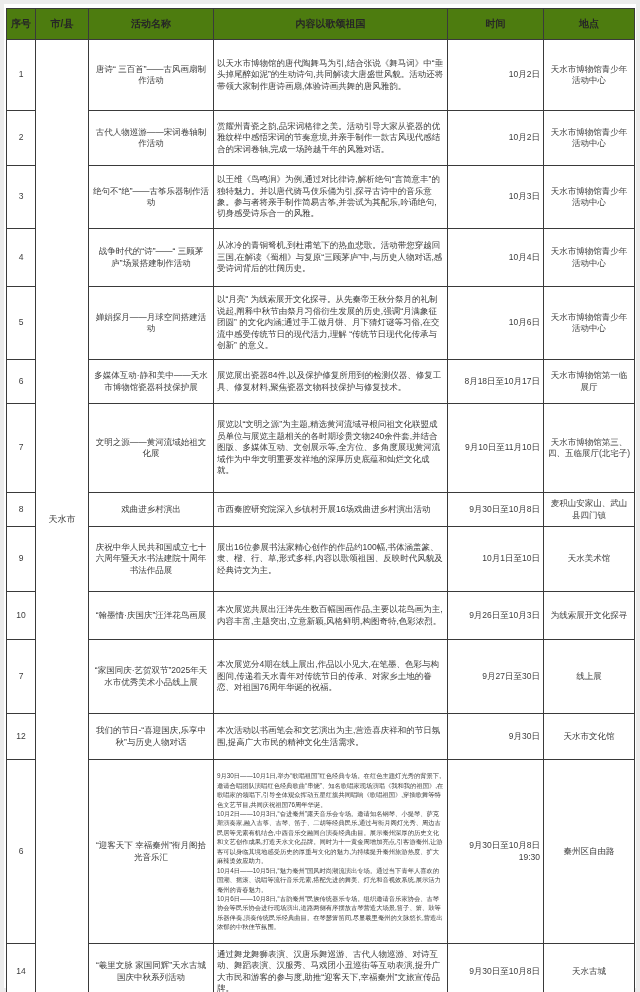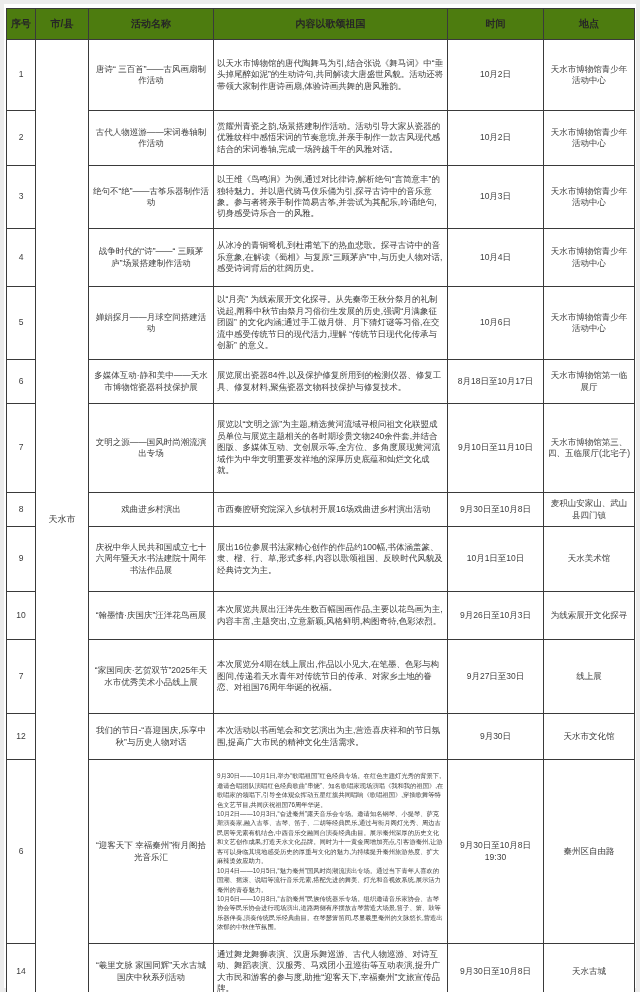--- a/index.html
+++ b/index.html
@@ -20,21 +20,21 @@
   .col-no{width:29px;}
   .col-city{width:53px;}
   .col-name{width:125px;}
   .col-content{width:234px;}
   .col-time{width:96px;}
   .col-place{width:91px;}
   td.cell-no,td.cell-city,td.cell-name,td.cell-time,td.cell-place{text-align:center;}
   td.cell-city{font-size:9px;}
   td.cell-content{text-align:left;}
   td.cell-content p{margin:0;}
-  td.cell-time{white-space:pre-line;}
+  td.cell-time{white-space:pre-line;text-align:right;}
   td.cell-content.small p{font-size:6.3px;line-height:1.5;}
 </style>
 </head>
 <body>
 
 <div class="page">
   <table class="activity-table">
     <colgroup>
       <col class="col-no">
         <col class="col-city">
@@ -61,39 +61,39 @@
           <td class="cell-content">
             <p>以天水市博物馆的唐代陶舞马为引,结合张说《舞马词》中“垂头掉尾醉如泥”的生动诗句,共同解读大唐盛世风貌。活动还将带领大家制作唐诗画扇,体验诗画共舞的唐风雅韵。</p>
           </td>
           <td class="cell-time">10月2日</td>
           <td class="cell-place">天水市博物馆青少年活动中心</td>
         </tr>
         <tr style="height: 55px;">
           <td class="cell-no">2</td>
           <td class="cell-name">古代人物巡游——宋词卷轴制作活动</td>
           <td class="cell-content">
-            <p>赏耀州青瓷之韵,场景搭建制作活动。活动引导大家从瓷器的优雅纹样中感悟宋词的节奏意境,并亲手制作一款古风现代感结合的宋词卷轴,完成一场跨越千年的风雅对话。</p>
+            <p>赏耀州青瓷之韵,品宋词格律之美。活动引导大家从瓷器的优雅纹样中感悟宋词的节奏意境,并亲手制作一款古风现代感结合的宋词卷轴,完成一场跨越千年的风雅对话。</p>
           </td>
           <td class="cell-time">10月2日</td>
           <td class="cell-place">天水市博物馆青少年活动中心</td>
         </tr>
         <tr style="height: 63px;">
           <td class="cell-no">3</td>
           <td class="cell-name">绝句不“绝”——古筝乐器制作活动</td>
           <td class="cell-content">
             <p>以王维《鸟鸣涧》为例,通过对比律诗,解析绝句“言简意丰”的独特魅力。并以唐代骑马伎乐俑为引,探寻古诗中的音乐意象。参与者将亲手制作简易古筝,并尝试为其配乐,吟诵绝句,切身感受诗乐合一的风雅。</p>
           </td>
           <td class="cell-time">10月3日</td>
           <td class="cell-place">天水市博物馆青少年活动中心</td>
         </tr>
         <tr style="height: 58px;">
           <td class="cell-no">4</td>
           <td class="cell-name">战争时代的“诗”——“ 三顾茅庐”场景搭建制作活动</td>
           <td class="cell-content">
-            <p>从冰冷的青铜弩机,到杜甫笔下的热血悲歌。探寻古诗中的音乐意象,在解读《蜀相》与复原“三顾茅庐”中,与历史人物对话,感受诗词背后的壮阔历史。</p>
+            <p>从冰冷的青铜弩机,到杜甫笔下的热血悲歌。活动带您穿越回三国,在解读《蜀相》与复原“三顾茅庐”中,与历史人物对话,感受诗词背后的壮阔历史。</p>
           </td>
           <td class="cell-time">10月4日</td>
           <td class="cell-place">天水市博物馆青少年活动中心</td>
         </tr>
         <tr style="height: 73px;">
           <td class="cell-no">5</td>
           <td class="cell-name">婵娟探月——月球空间搭建活动</td>
           <td class="cell-content">
             <p>以“月亮” 为线索展开文化探寻。从先秦帝王秋分祭月的礼制说起,阐释中秋节由祭月习俗衍生发展的历史,强调“月满象征团圆” 的文化内涵;通过手工做月饼、月下猜灯谜等习俗,在交流中感受传统节日的现代活力,理解 “传统节日现代化传承与创新” 的意义。</p>
           </td>
@@ -104,21 +104,21 @@
           <td class="cell-no">6</td>
           <td class="cell-name">多媒体互动·静和美中——天水市博物馆瓷器科技保护展</td>
           <td class="cell-content">
             <p>展览展出瓷器84件,以及保护修复所用到的检测仪器、修复工具、修复材料,聚焦瓷器文物科技保护与修复技术。</p>
           </td>
           <td class="cell-time">8月18日至10月17日</td>
           <td class="cell-place">天水市博物馆第一临展厅</td>
         </tr>
         <tr style="height: 89px;">
           <td class="cell-no">7</td>
-          <td class="cell-name">文明之源——国风时尚潮流演出专场</td>
+          <td class="cell-name">文明之源——黄河流域始祖文化展</td>
           <td class="cell-content">
             <p>展览以“文明之源”为主题,精选黄河流域寻根问祖文化联盟成员单位与展览主题相关的各时期珍贵文物240余件套,并结合图版、多媒体互动、文创展示等,全方位、多角度展现黄河流域作为中华文明重要发祥地的深厚历史底蕴和灿烂文化成就。</p>
           </td>
           <td class="cell-time">9月10日至11月10日</td>
           <td class="cell-place">天水市博物馆第三、四、五临展厅(北宅子)</td>
         </tr>
         <tr style="height: 34px;">
           <td class="cell-no">8</td>
           <td class="cell-name">戏曲进乡村演出</td>
           <td class="cell-content">

